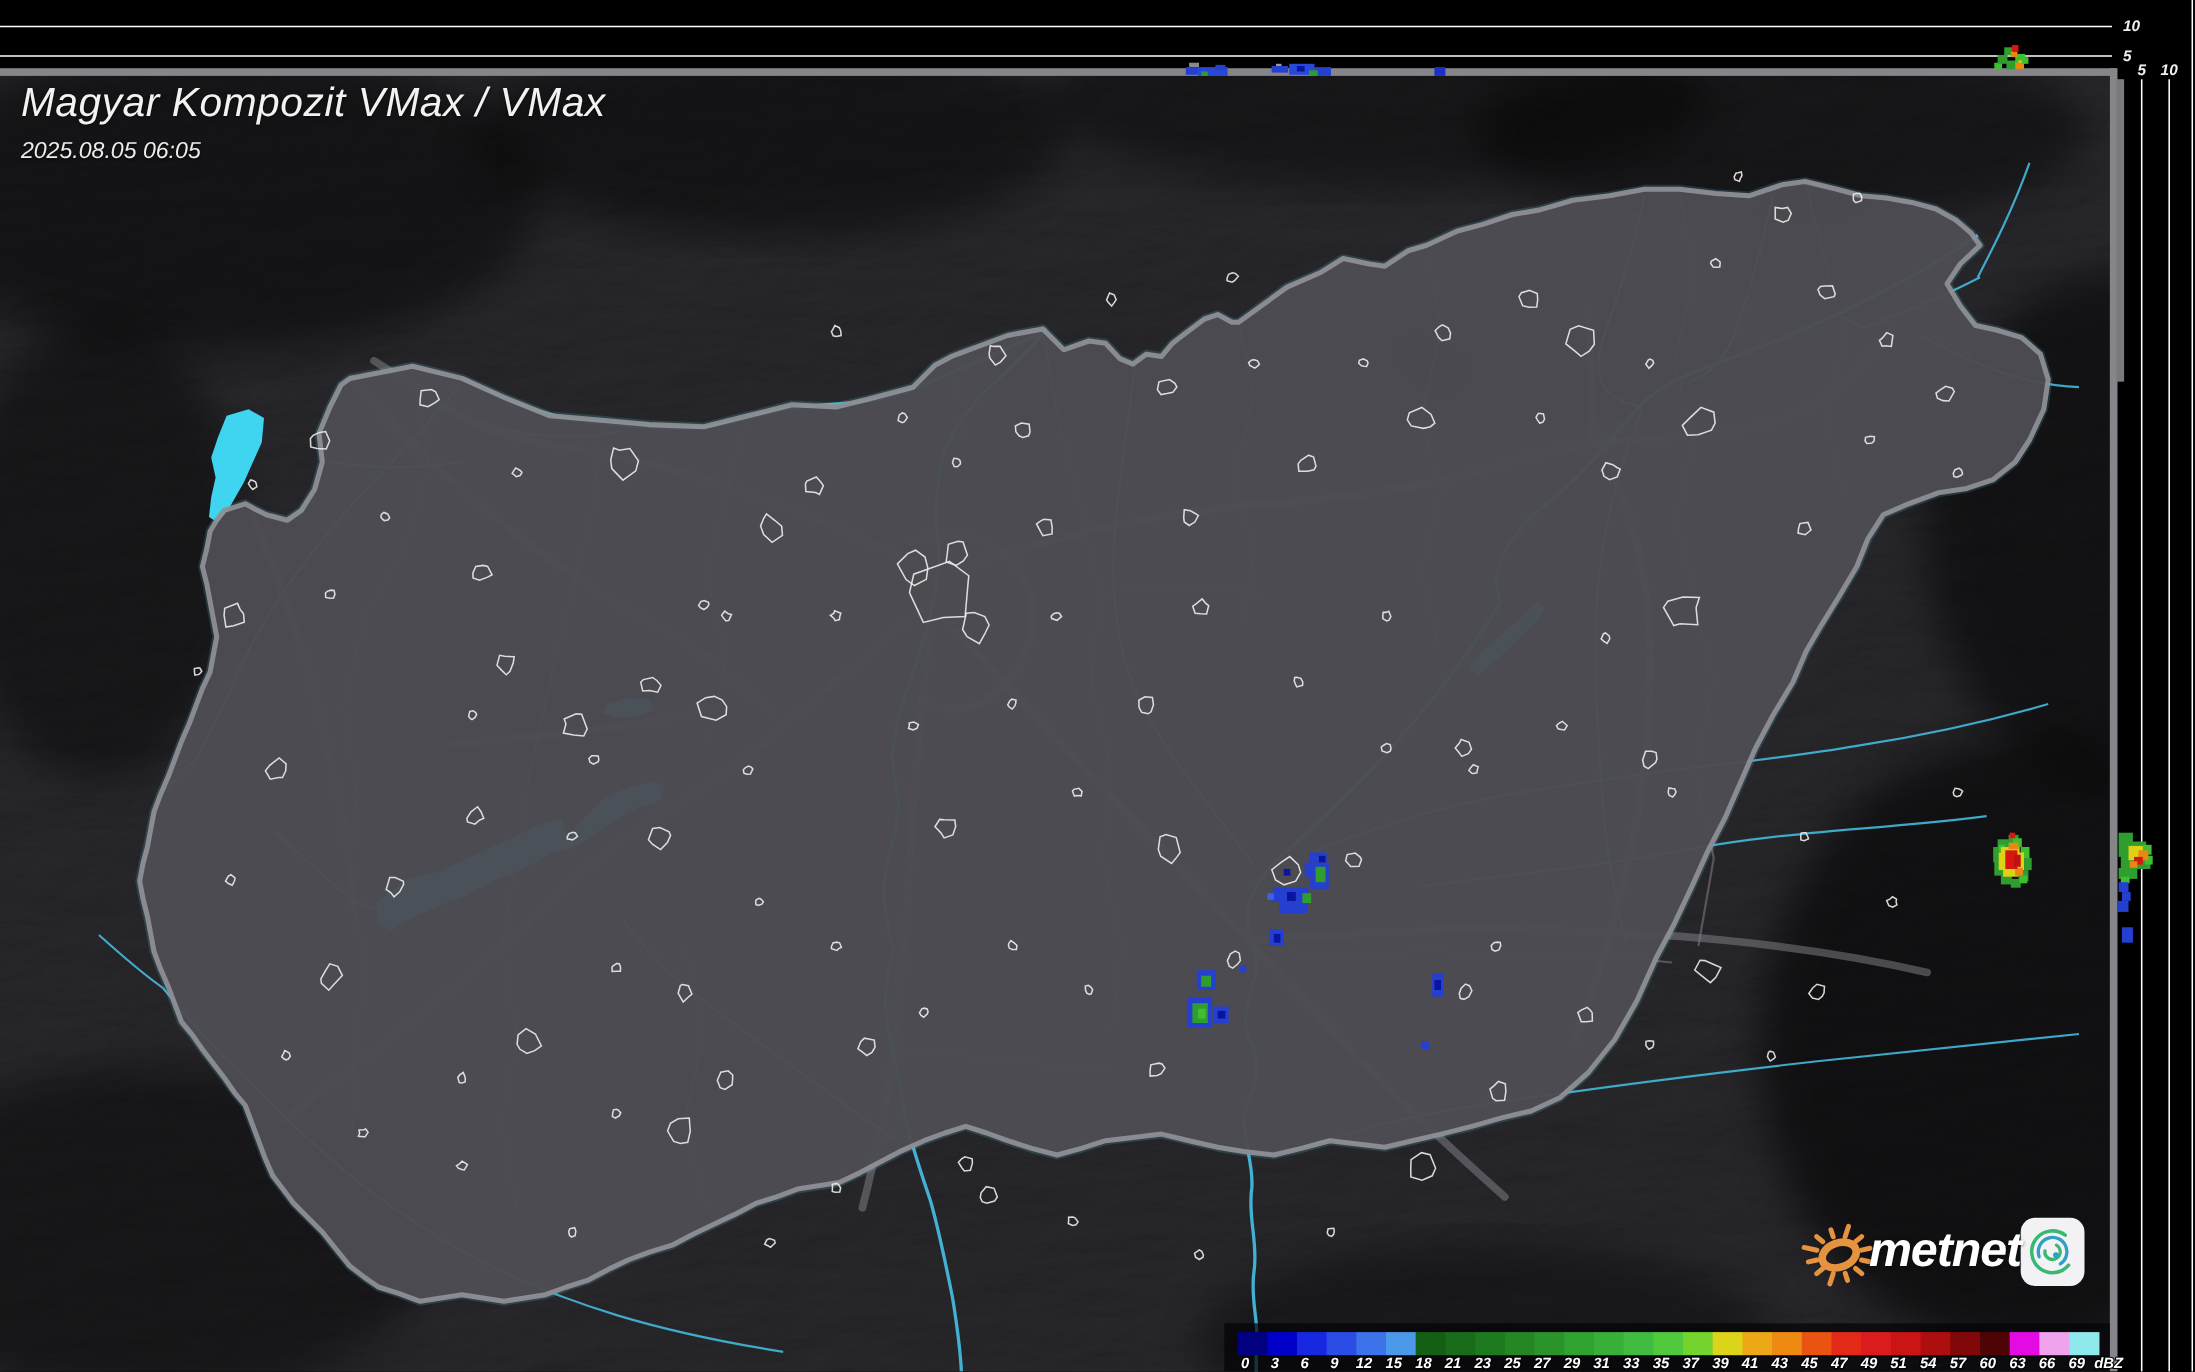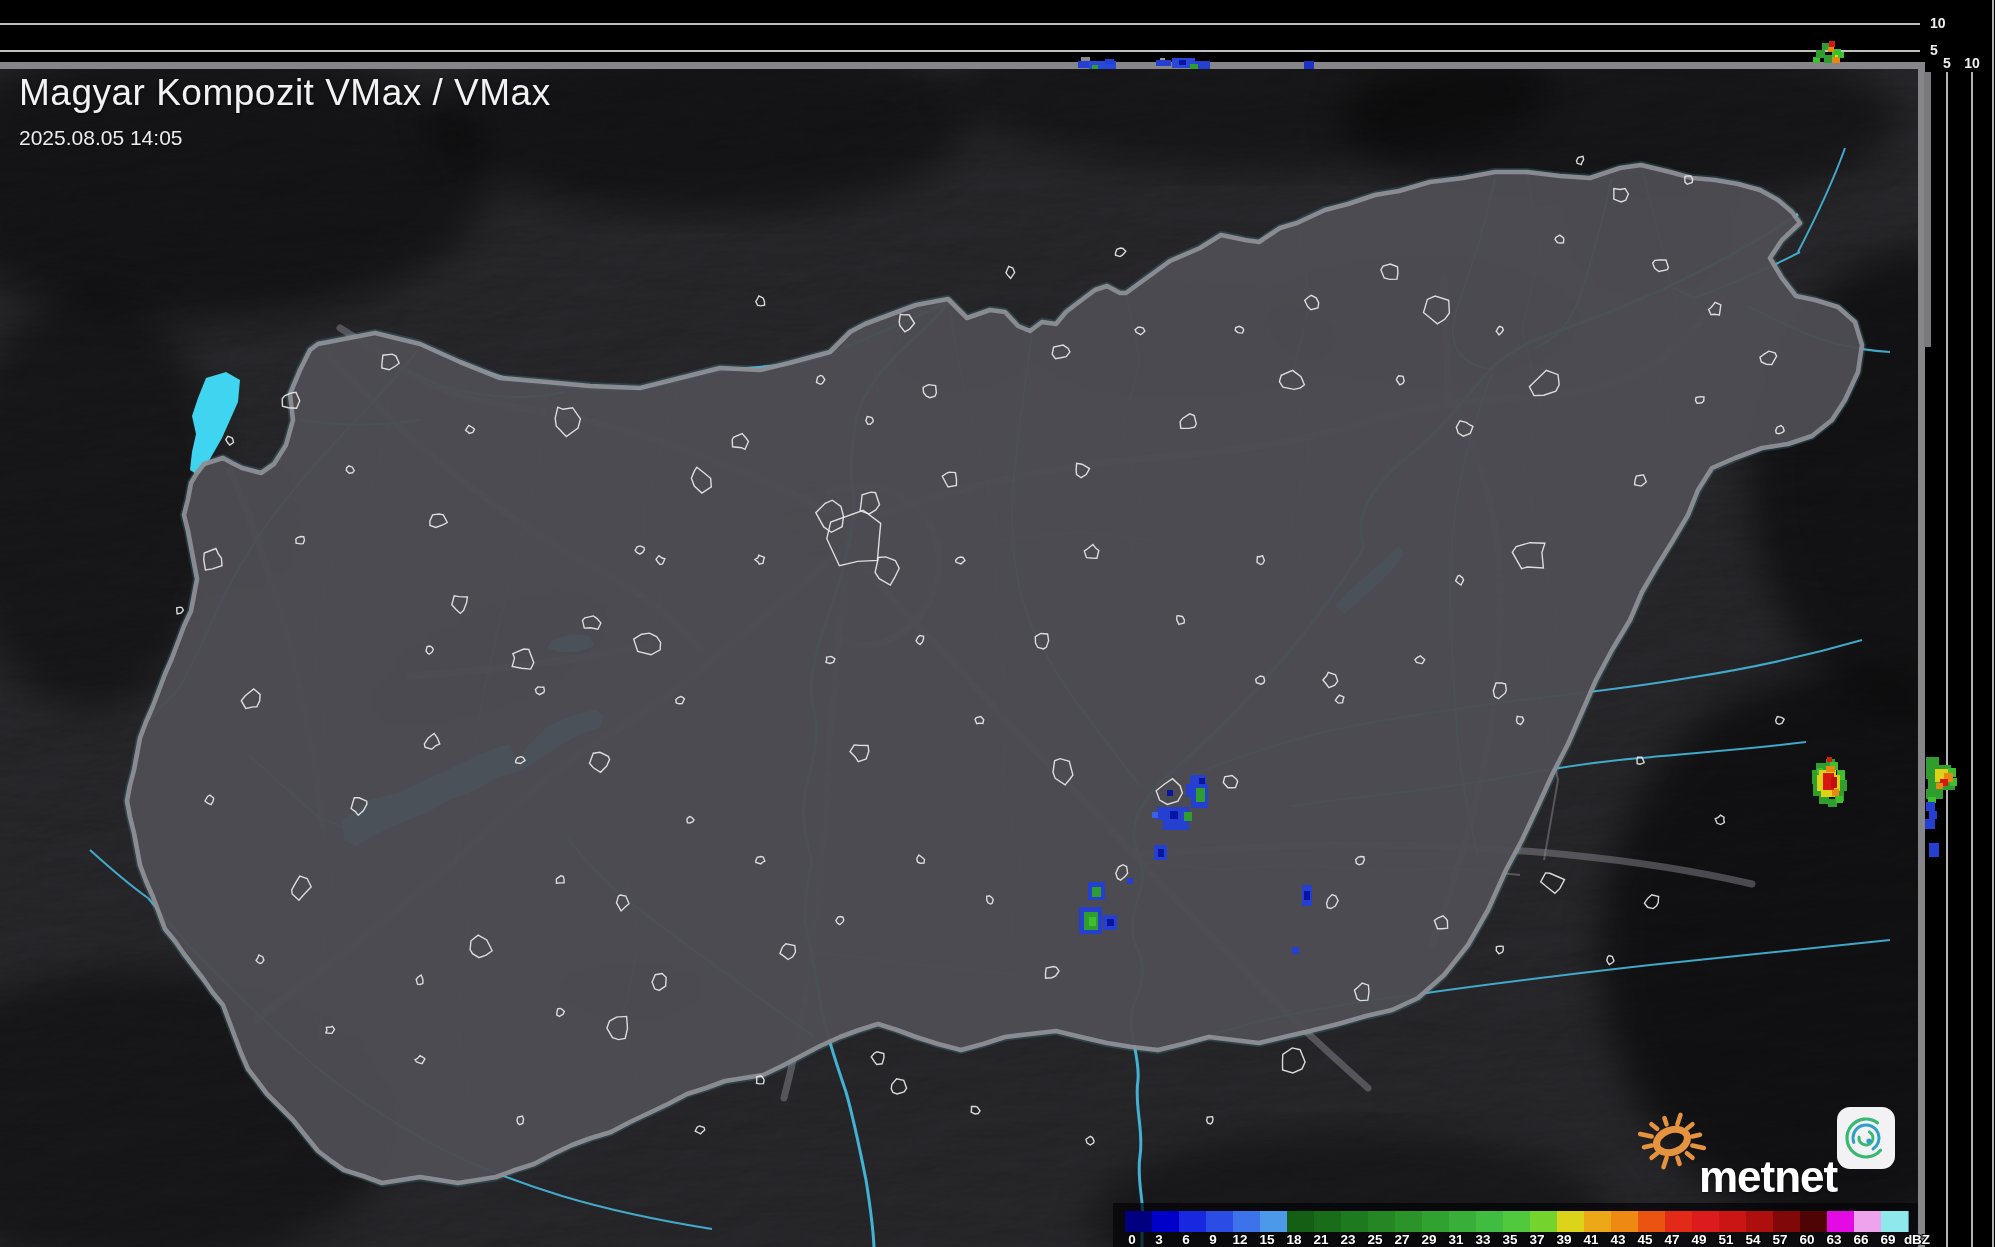--- a/index.html
+++ b/index.html
@@ -1,35 +1,35 @@
 <!DOCTYPE html>
 <html style="--c-river: #45b8dc; --c-lake: #3fd4ef; --c-road: #84848b; --c-county: #67676d; --c-town: #e9e9e9; --c-border: #8f8f94;"><head>
 <meta charset="utf-8">
 <style>
   html,body{margin:0;padding:0;background:#000;}
   #stage{position:relative;width:1995px;height:1247px;overflow:hidden;background:#000;
-         font-family:"Liberation Sans",sans-serif;}
+         font-family:"Liberation Sans",sans-serif;font-style:italic;}
   svg{position:absolute;left:0;top:0;}
   .titleblock{position:absolute;left:19px;top:72px;color:#f2f2f2;z-index:5;}
   #map-title{font-size:37px;font-weight:400;letter-spacing:.5px;
              text-shadow:0 1px 3px rgba(0,0,0,.6);}
   #map-datetime{font-size:21px;margin-top:12px;color:#ececec;
                 text-shadow:0 1px 2px rgba(0,0,0,.6);}
   .county{fill:none;stroke:var(--c-county);stroke-width:2;opacity:.75;}
   .road{fill:none;stroke:var(--c-road);stroke-width:7;opacity:.5;stroke-linecap:round;}
   .river{fill:none;stroke:var(--c-river);stroke-width:2;opacity:.9;}
   .riverw{fill:none;stroke:var(--c-river);stroke-width:3;opacity:.95;}
   .lake{fill:var(--c-lake);stroke:none;}
   .town{fill:none;stroke:var(--c-town);stroke-width:1.4;opacity:.92;}
   .gridline{stroke:#ffffff;stroke-width:1.4;}
   .axis-label{fill:#efefef;font-size:14px;font-weight:bold;font-family:"Liberation Sans",sans-serif;}
   .legend-label{fill:#ffffff;font-size:13.5px;font-weight:bold;text-anchor:middle;
                 font-family:"Liberation Sans",sans-serif;paint-order:stroke;stroke:#000;stroke-width:2px;}
   #logo-text{position:absolute;left:1699px;top:1112px;color:#fff;font-size:44px;font-weight:bold;
-             letter-spacing:-1px;z-index:6;text-shadow:0 1px 3px rgba(0,0,0,.5);margin-top:40px;}
+             letter-spacing:-1px;z-index:6;text-shadow:0 1px 3px rgba(0,0,0,.5);}
 </style>
 </head>
 <body>
 
 <div id="stage">
 
   <svg width="1995" height="1247" viewBox="0 0 1995 1247">
     <defs>
       <clipPath id="mapclip">
           <rect x="0" y="68" width="1918" height="1179"></rect>
@@ -477,17 +477,17 @@
         <circle cx="1866" cy="1138" r="19" fill="none" stroke="#38b873" stroke-width="3.2" stroke-linecap="round" stroke-dasharray="88 32" transform="rotate(40 1866 1138)"></circle>
         <circle cx="1866" cy="1138" r="13" fill="none" stroke="#2f9ec8" stroke-width="3" stroke-linecap="round" stroke-dasharray="58 24" transform="rotate(160 1866 1138)"></circle>
         <circle cx="1866" cy="1138" r="7" fill="none" stroke="#38b873" stroke-width="3" stroke-linecap="round" stroke-dasharray="30 14" transform="rotate(-60 1866 1138)"></circle>
         <circle cx="1869" cy="1141" r="2.6" fill="#2f9ec8"></circle>
       </g>
     </g>
   </svg>
 
   <div class="titleblock">
     <div id="map-title">Magyar Kompozit VMax / VMax</div>
-    <div id="map-datetime">2025.08.05 14:05</div>
+    <div id="map-datetime">2025.08.05 06:05</div>
   </div>
 
   <div id="logo-text">metnet</div>
 </div>
 
 </body></html>

